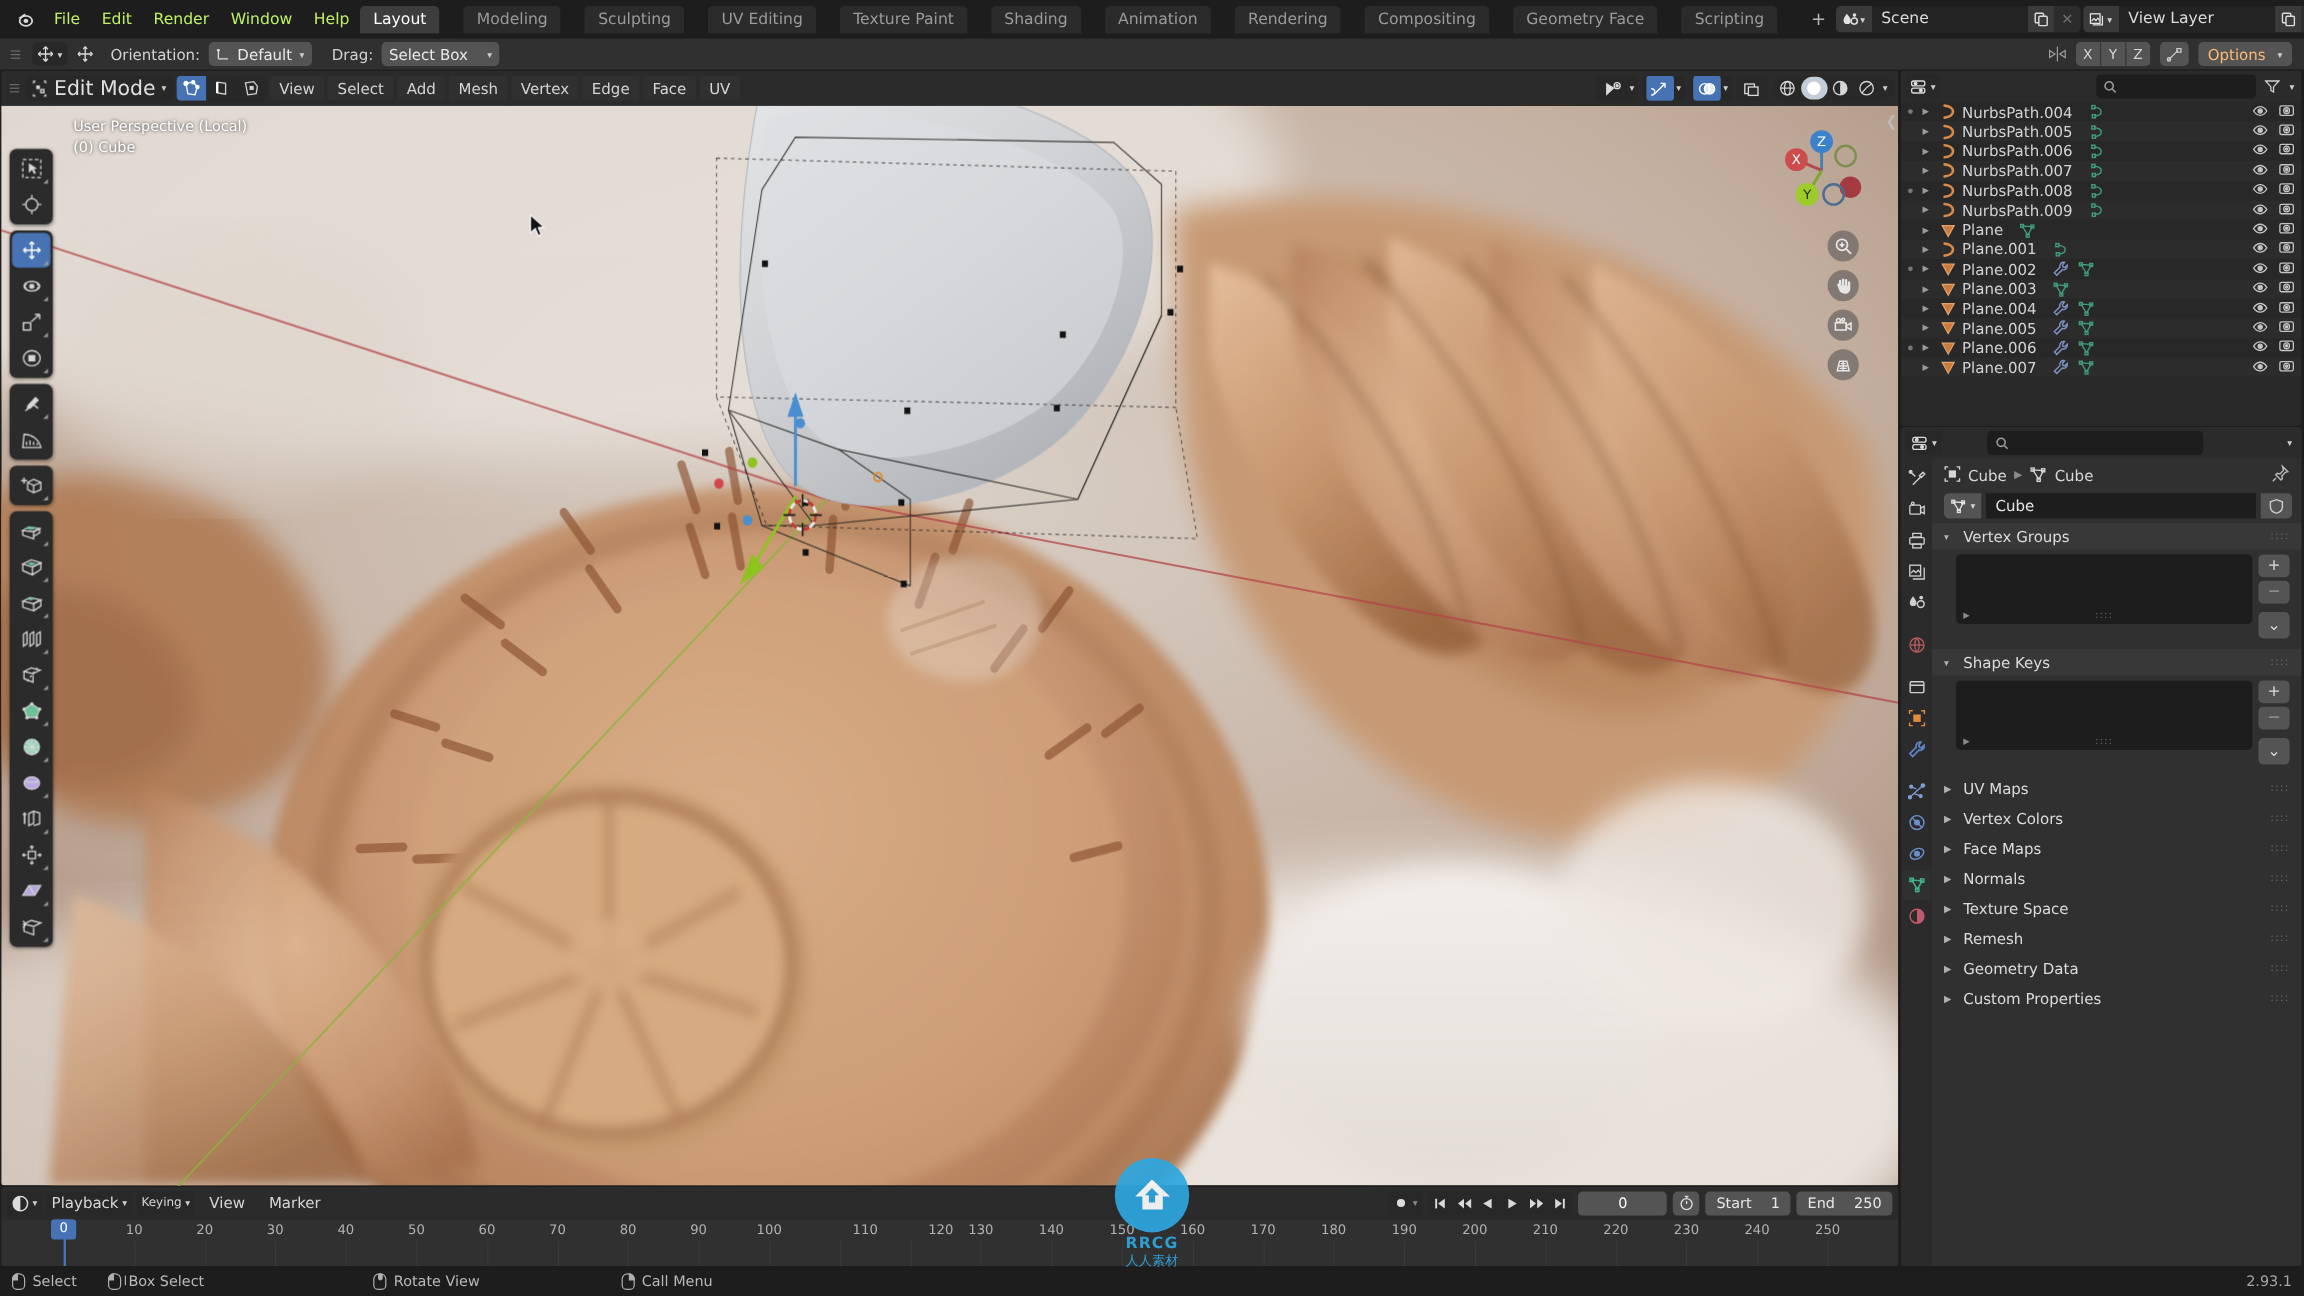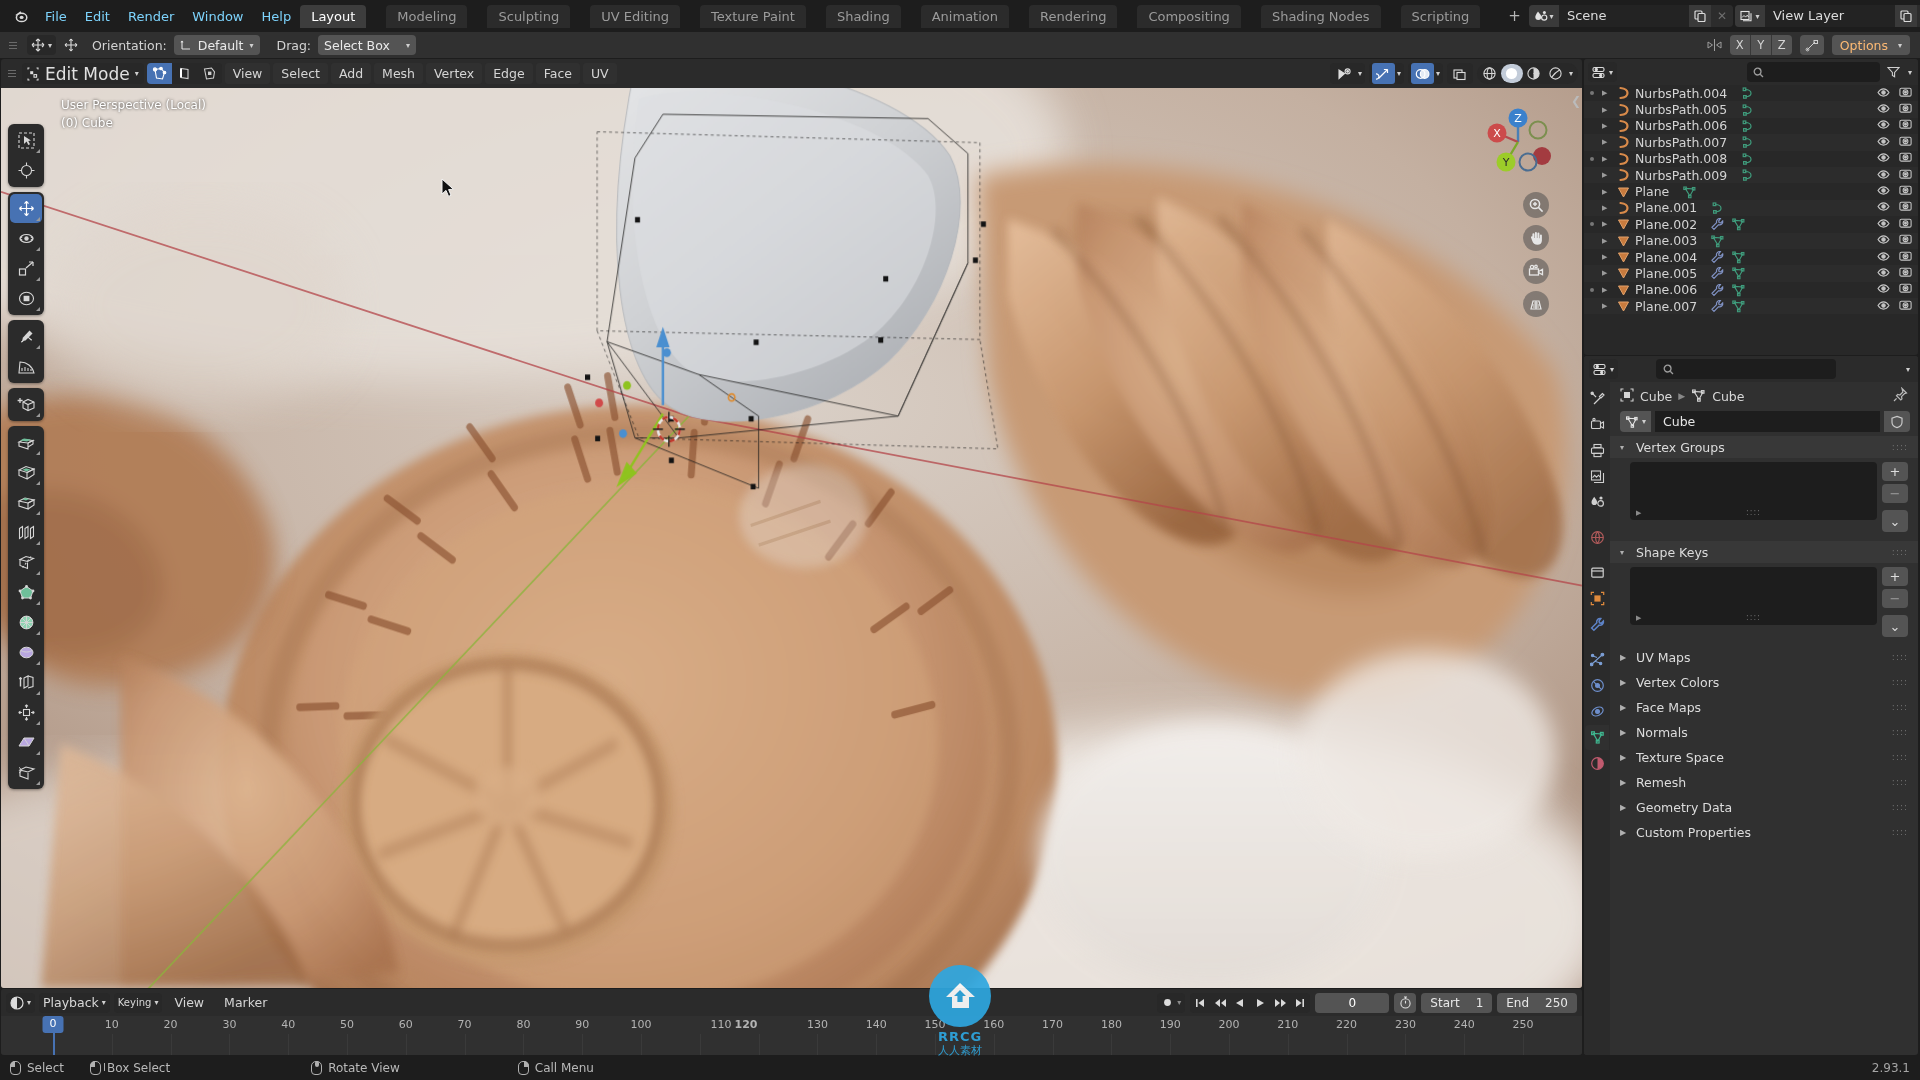--- a/index.html
+++ b/index.html
@@ -4,21 +4,21 @@
 <style>
   * { box-sizing: border-box; margin:0; padding:0; }
   html,body { width:1920px; height:1080px; overflow:hidden; background:#000; }
   body { font-family:"DejaVu Sans","Liberation Sans",sans-serif; font-size:13px; color:#e3e3e3; -webkit-font-smoothing:antialiased; }
 
   .app { position:relative; width:1920px; height:1080px; background:#1d1d1d; display:flex; flex-direction:column; }
 
   
   .topbar { height:32px; background:#1d1d1d; display:flex; align-items:center; padding:0 6px; flex:0 0 32px; position:relative; }
   .blender-logo { width:22px; height:22px; margin:0 6px 0 4px; display:flex; align-items:center; justify-content:center; }
-  .menu-item { padding:3px 9px; color:#7dd3fc; font-size:13px; cursor:default; border-radius:3px; white-space:nowrap; }
+  .menu-item { padding:3px 9px; color:#bef264; font-size:13px; cursor:default; border-radius:3px; white-space:nowrap; }
   .wsgap { width:18px; }
   .ws-tab { padding:4px 11px; color:#9b9b9b; font-size:13px; background:#2b2b2b; margin-right:20px; border-radius:4px 4px 0 0; white-space:nowrap; }
   .ws-tab.active { background:#3d3d3d; color:#ffffff; }
   .ws-plus { padding:4px 8px; color:#b5b5b5; font-size:15px; line-height:13px; }
   .topbar-right { margin-left:auto; display:flex; align-items:center; gap:2px; padding-right:4px; }
   .id-block { display:flex; align-items:center; background:#282828; border-radius:4px; height:22px; overflow:hidden; }
   .id-icon { width:30px; height:22px; background:#3a3a3a; display:flex; align-items:center; justify-content:center; gap:1px; }
   .id-name { background:#232323; color:#dcdcdc; padding:0 10px 0 8px; height:22px; line-height:22px; min-width:130px; font-size:13px; }
   .id-btn { width:22px; height:22px; background:#3a3a3a; display:flex; align-items:center; justify-content:center; color:#d5d5d5; font-size:12px; }
   .id-btn.dim { background:#2c2c2c; color:#6e6e6e; }
@@ -165,21 +165,21 @@
     <div class="wsgap"></div>
     <div class="ws-tab active">Layout</div>
     <div class="ws-tab">Modeling</div>
     <div class="ws-tab">Sculpting</div>
     <div class="ws-tab">UV Editing</div>
     <div class="ws-tab">Texture Paint</div>
     <div class="ws-tab">Shading</div>
     <div class="ws-tab">Animation</div>
     <div class="ws-tab">Rendering</div>
     <div class="ws-tab">Compositing</div>
-    <div class="ws-tab">Shading Nodes</div>
+    <div class="ws-tab">Geometry Face</div>
     <div class="ws-tab">Scripting</div>
     <div class="ws-plus">+</div>
 
     <div class="topbar-right">
       <div class="id-block">
         <div class="id-icon">
           <svg width="14" height="13" viewBox="0 0 14 13">
               <path d="M4 1.5 C2.2 4 1.3 5.6 1.3 7 a3 3 0 0 0 6 0 C7.3 5.6 6 3.8 4 1.5z" fill="#e2e2e2"></path>
               <circle cx="10.4" cy="2.6" r="1.5" fill="#e2e2e2"></circle>
               <circle cx="10.2" cy="7.6" r="2.6" fill="none" stroke="#e2e2e2" stroke-width="1.2"></circle>
@@ -963,21 +963,21 @@
             <div class="tl-tick" style="left: 463.6px;">70</div>
             <div class="tl-grid" style="left: 463.6px;"></div>
             <div class="tl-tick" style="left: 522.4px;">80</div>
             <div class="tl-grid" style="left: 522.4px;"></div>
             <div class="tl-tick" style="left: 581.2px;">90</div>
             <div class="tl-grid" style="left: 581.2px;"></div>
             <div class="tl-tick" style="left: 640px;">100</div>
             <div class="tl-grid" style="left: 640px;"></div>
             <div class="tl-tick" style="left: 720px;">110</div>
             <div class="tl-grid" style="left: 698.8px;"></div>
-            <div class="tl-tick" style="left: 745px; font-weight: bold;">120</div>
+            <div class="tl-tick" style="left: 783px;">120</div>
             <div class="tl-grid" style="left: 757.6px;"></div>
             <div class="tl-tick" style="left: 816.4px;">130</div>
             <div class="tl-grid" style="left: 816.4px;"></div>
             <div class="tl-tick" style="left: 875.2px;">140</div>
             <div class="tl-grid" style="left: 875.2px;"></div>
             <div class="tl-tick" style="left: 934px;">150</div>
             <div class="tl-grid" style="left: 934px;"></div>
             <div class="tl-tick" style="left: 992.8px;">160</div>
             <div class="tl-grid" style="left: 992.8px;"></div>
             <div class="tl-tick" style="left: 1051.6px;">170</div>

